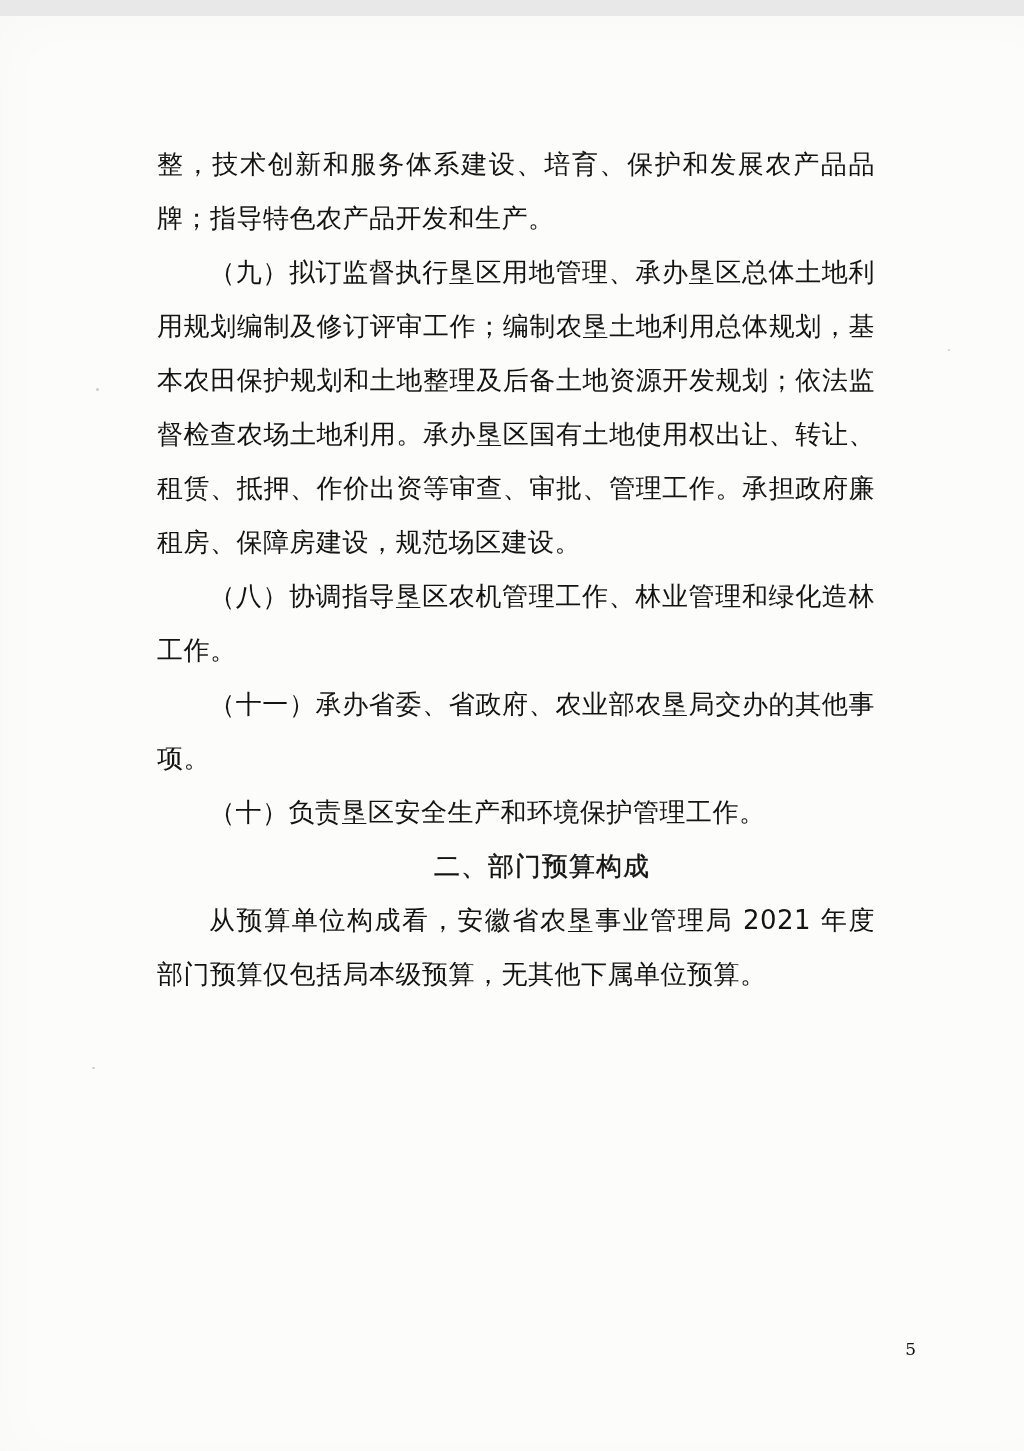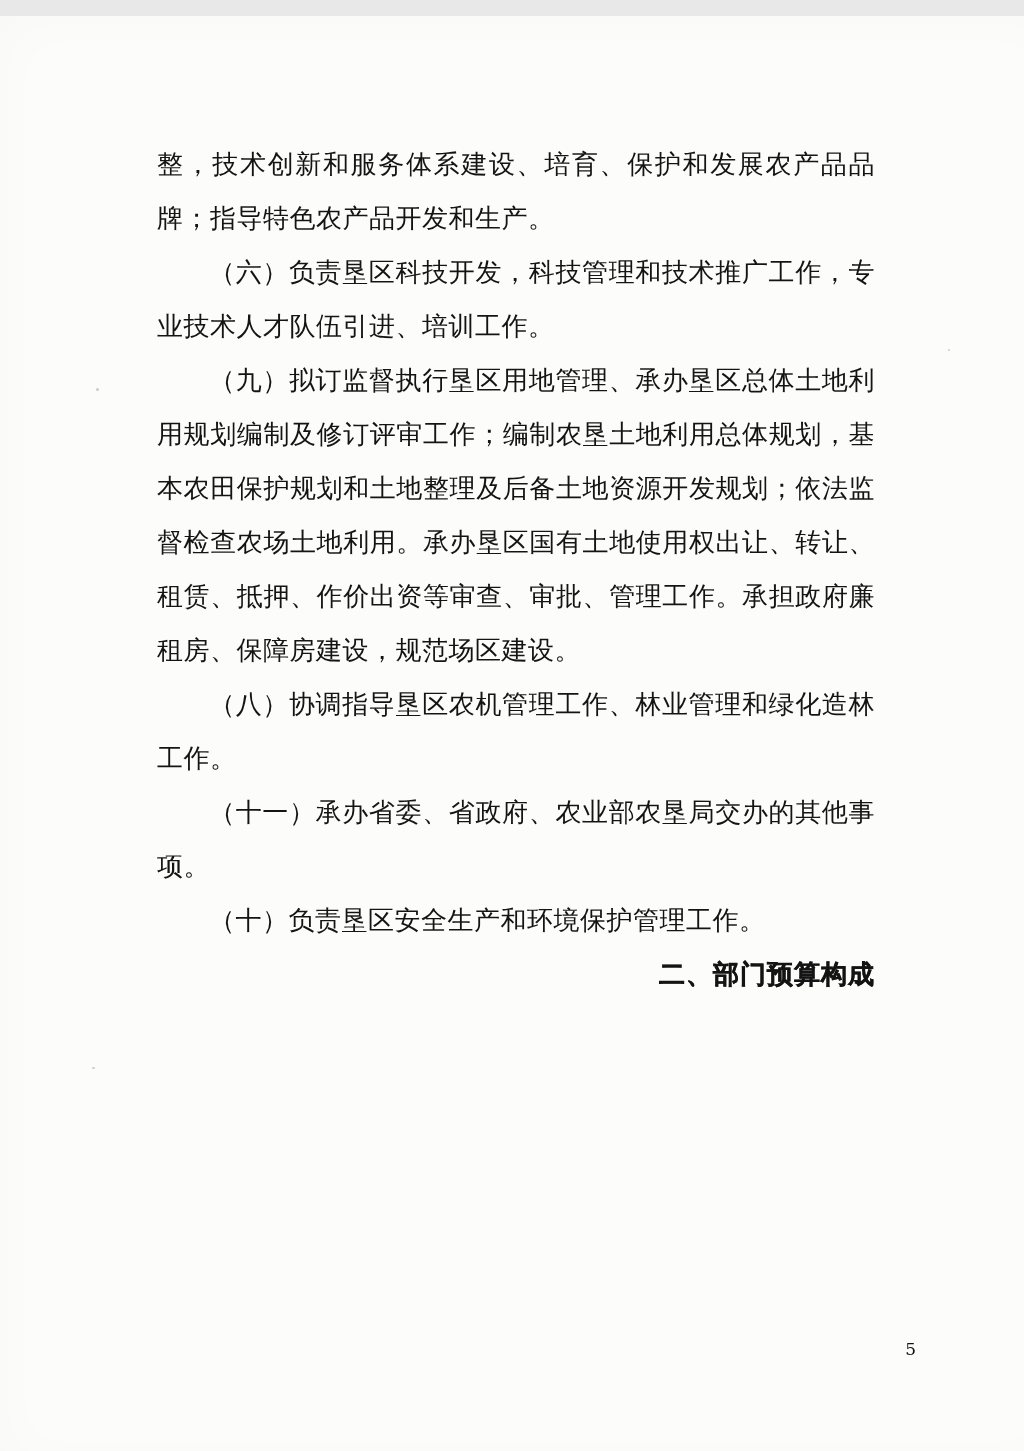--- a/index.html
+++ b/index.html
@@ -31,22 +31,22 @@
     line-height: 54px;
     text-align: justify;
     text-justify: inter-ideograph;
     letter-spacing: 0.5px;
     word-break: break-all;
   }
   .para.indent {
     text-indent: 2em;
   }
   .para.heading {
-    font-weight: bold;
-    text-align: right;
+    font-weight: normal;
+    text-align: center;
     letter-spacing: 1px;
     -webkit-text-stroke: 0.4px #141414;
   }
   .page-number {
     position: absolute;
     right: 148px;
     top: 1322px;
     font-size: 17px;
     line-height: 22px;
     font-family: "DejaVu Serif", "Liberation Serif", serif;
@@ -61,26 +61,26 @@
   .speck.s1 { left: 96px;  top: 372px;  width: 3px; height: 3px; }
   .speck.s2 { left: 92px;  top: 1051px; width: 3px; height: 2px; }
   .speck.s3 { left: 948px; top: 333px;  width: 2px; height: 2px; }
 </style>
 </head>
 <body>
 
 <div class="page">
   <div class="content">
     <p class="para">整，技术创新和服务体系建设、培育、保护和发展农产品品牌；指导特色农产品开发和生产。</p>
-    <p class="para indent">（六）负责垦区科技开发，科技管理和技术推广工作，专业技术人才队伍引进、培训工作。</p>
     <p class="para indent">（九）拟订监督执行垦区用地管理、承办垦区总体土地利用规划编制及修订评审工作；编制农垦土地利用总体规划，基本农田保护规划和土地整理及后备土地资源开发规划；依法监督检查农场土地利用。承办垦区国有土地使用权出让、转让、租赁、抵押、作价出资等审查、审批、管理工作。承担政府廉租房、保障房建设，规范场区建设。</p>
     <p class="para indent">（八）协调指导垦区农机管理工作、林业管理和绿化造林工作。</p>
     <p class="para indent">（十一）承办省委、省政府、农业部农垦局交办的其他事项。</p>
     <p class="para indent">（十）负责垦区安全生产和环境保护管理工作。</p>
     <p class="para indent heading">二、部门预算构成</p>
+    <p class="para indent">从预算单位构成看，安徽省农垦事业管理局 2021 年度部门预算仅包括局本级预算，无其他下属单位预算。</p>
   </div>
 
   <div class="page-number">5</div>
 
   <div class="speck s1"></div>
   <div class="speck s2"></div>
   <div class="speck s3"></div>
 </div>
 
 </body></html>

